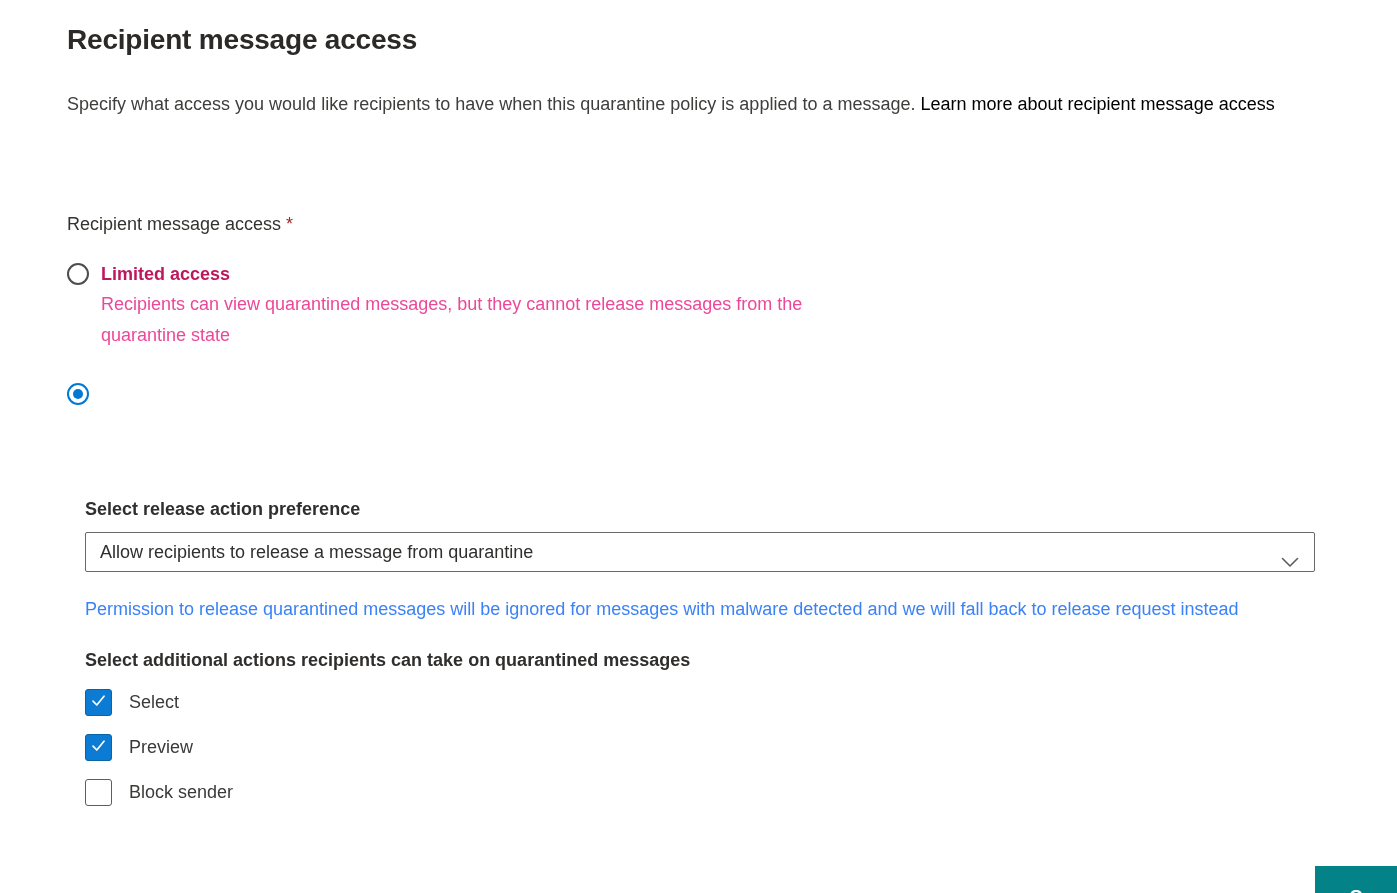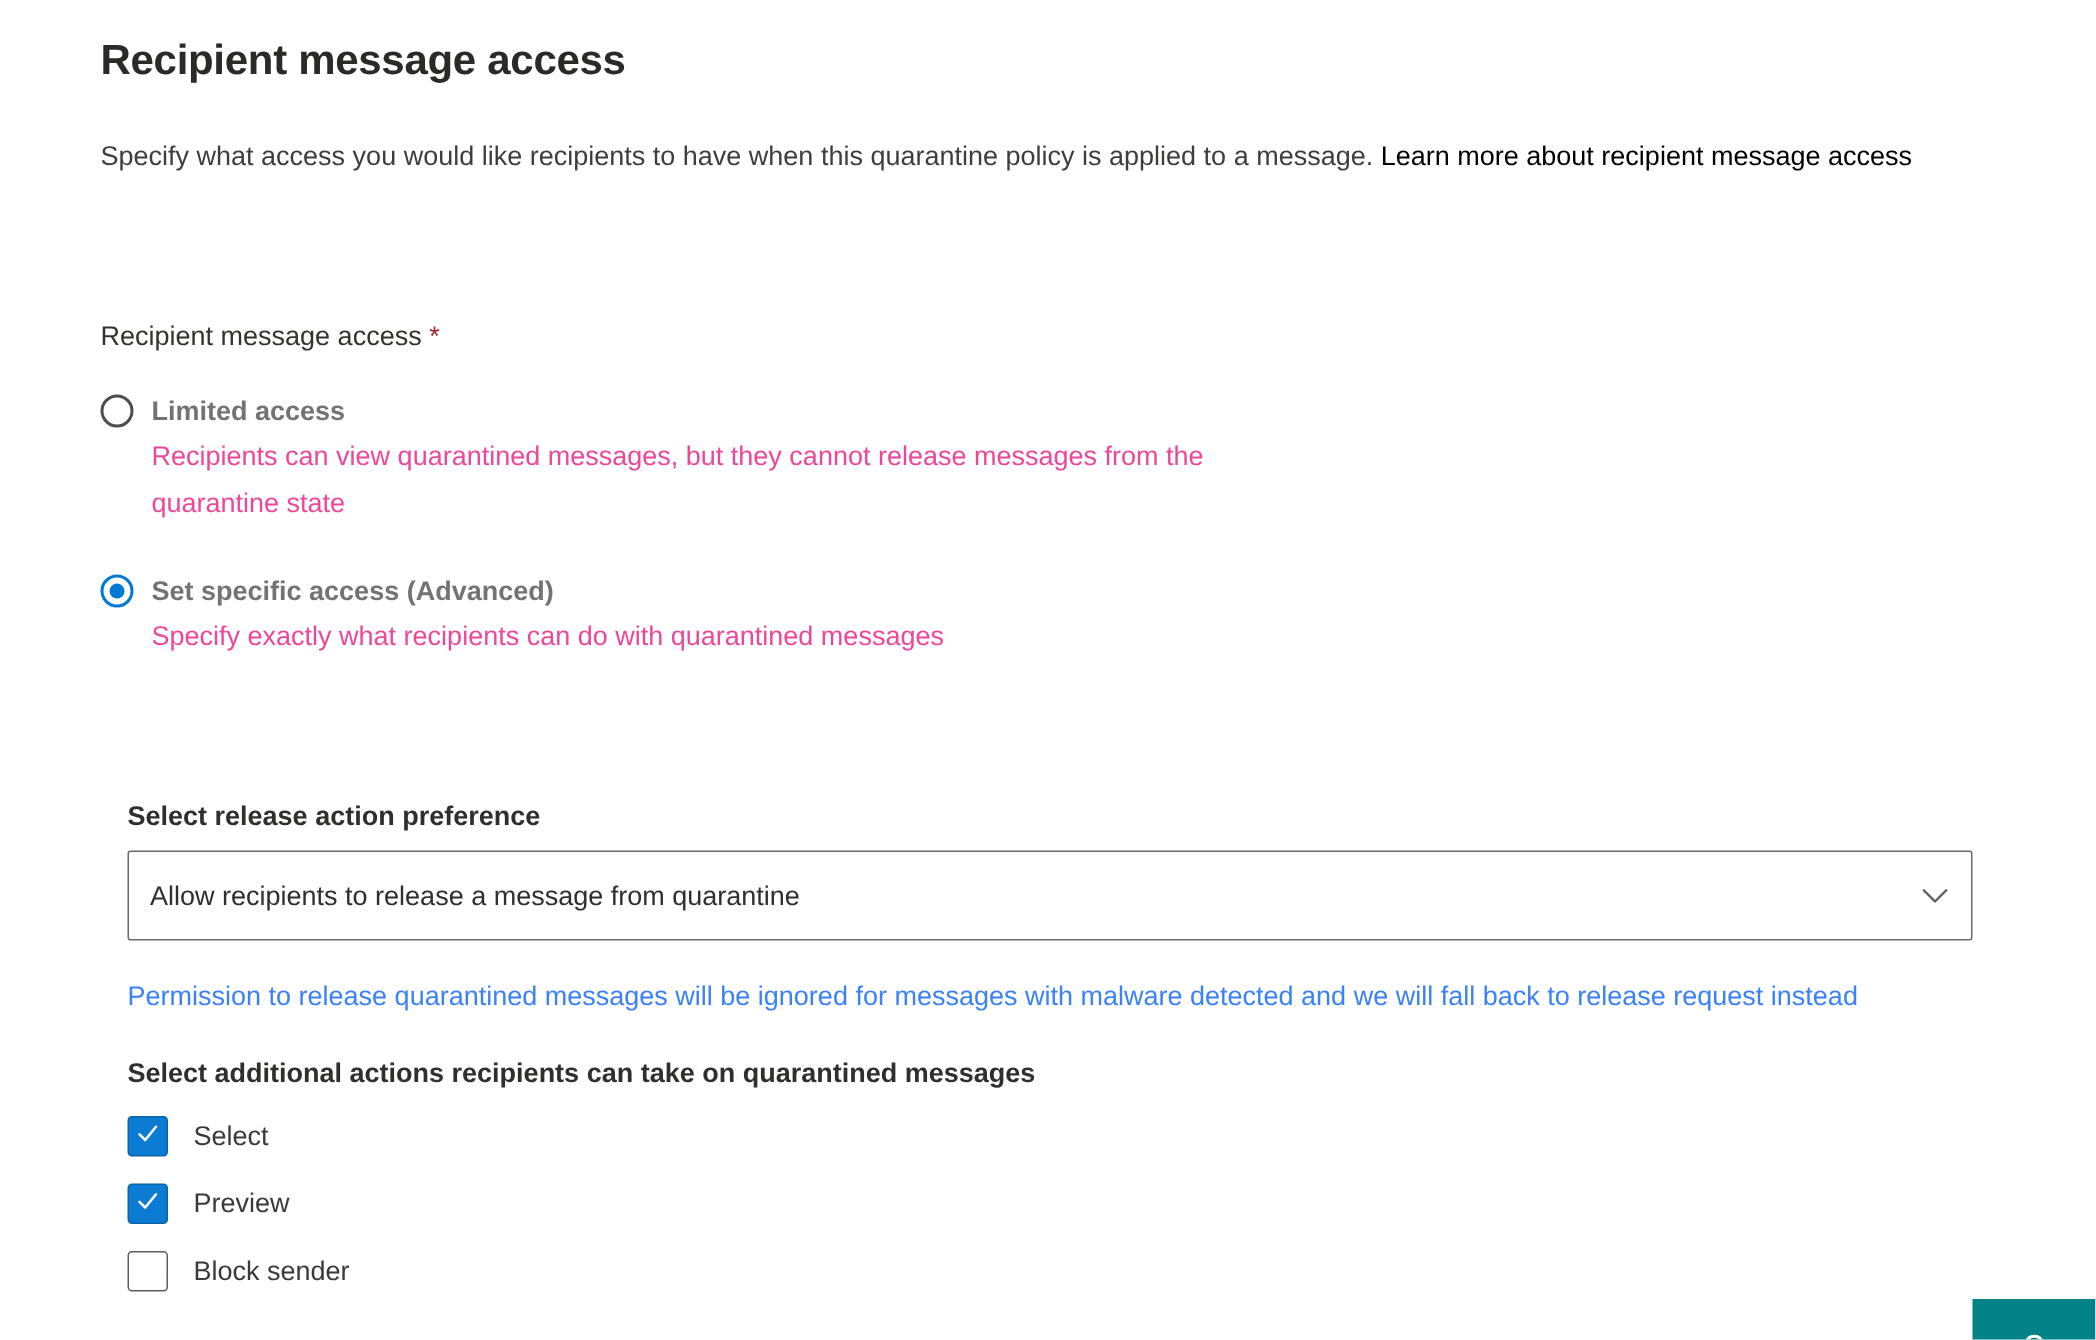--- a/index.html
+++ b/index.html
@@ -37,32 +37,32 @@
   .radio-circle {
     width: 22px; height: 22px; border-radius: 50%;
     border: 2px solid #4f4d4b; background: #fff;
     flex: none; margin-top: 2px;
     display: flex; align-items: center; justify-content: center;
     cursor: pointer;
   }
   .radio-option.selected .radio-circle { border-color: #0078d4; }
   .radio-dot { width: 10px; height: 10px; border-radius: 50%; background: #0078d4; }
   .radio-body { margin-left: 12px; }
-  .radio-label { font-size: 18px; font-weight: 700; line-height: 26px; color: #737373; cursor: pointer; }
+  .radio-label { font-size: 18px; font-weight: 700; line-height: 26px; color: #be185d; cursor: pointer; }
   .radio-desc {
     font-size: 18px; line-height: 31px;
     color: #ec4899; max-width: 720px; margin-top: 2px;
   }
 
   .advanced-section { margin-left: 18px; margin-top: 94px; }
   .section-label { font-size: 18px; font-weight: 700; color: #302f2e; }
 
   .dropdown {
     margin-top: 12px;
-    width: 1230px; height: 60px;
+    width: 1230px; height: 40px;
     border: 1px solid #6b6967; border-radius: 2px;
     background: #fff;
     display: flex; align-items: center;
     padding: 0 48px 0 14px;
     position: relative;
     font-size: 18px; color: #302f2e;
     cursor: pointer;
   }
   .dropdown .chevron { position: absolute; right: 15px; top: 19px; }
 
@@ -114,24 +114,20 @@
       <div class="radio-body">
         <div class="radio-label">Limited access</div>
         <div class="radio-desc">Recipients can view quarantined messages, but they cannot release messages from the quarantine state</div>
       </div>
     </div>
 
     <div class="radio-option selected">
       <div class="radio-circle">
         <div class="radio-dot"></div>
       </div>
-      <div class="radio-body">
-        <div class="radio-label">Set specific access (Advanced)</div>
-        <div class="radio-desc">Specify exactly what recipients can do with quarantined messages</div>
-      </div>
     </div>
 
   </div>
 
   <div class="advanced-section">
 
     <div class="section-label">Select release action preference</div>
 
     <div class="dropdown">
       <span class="dropdown-value">Allow recipients to release a message from quarantine</span>

